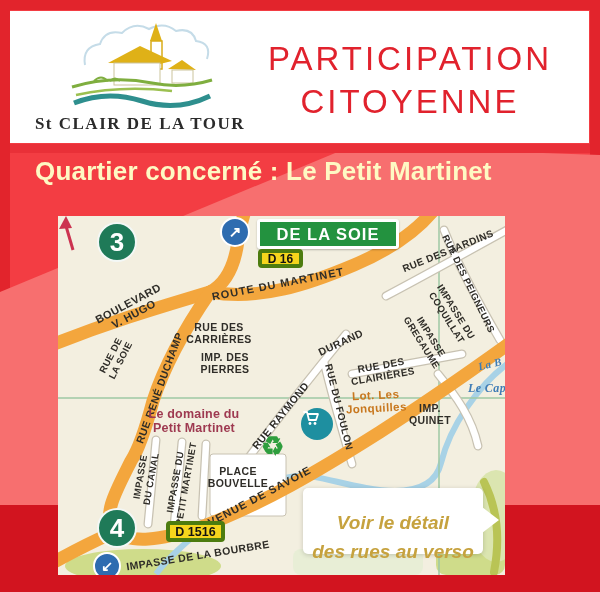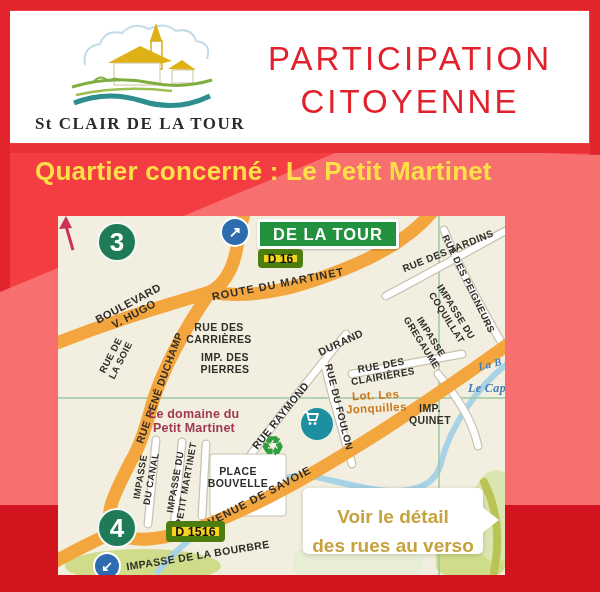--- a/index.html
+++ b/index.html
@@ -16,21 +16,21 @@
 
   
   #header-box{left:10px;top:11px;width:579px;height:132px;background:#ffffff;}
   #logo-art{left:50px;top:6px;width:170px;height:100px;}
   #logo-name{left:15px;top:103px;width:230px;text-align:center;color:#2b2b2b;
              font-family:"Liberation Serif",serif;font-size:17px;font-weight:600;letter-spacing:1.5px;}
   #main-title{left:230px;top:26px;width:340px;text-align:center;color:#e1222d;
               font-weight:400;font-size:33px;letter-spacing:3px;line-height:43px;}
 
   
-  #subtitle{left:35px;top:156px;width:540px;color:#fde047;font-weight:700;font-size:26px;letter-spacing:.2px;}
+  #subtitle{left:35px;top:156px;width:540px;color:#fef9c3;font-weight:700;font-size:26px;letter-spacing:.2px;}
 
   
   #map{left:58px;top:216px;width:447px;height:359px;background:#f3efe0;overflow:hidden;}
   #map svg{position:absolute;left:0;top:0;}
 
   .lbl{position:absolute;white-space:nowrap;text-align:center;color:#2f2d28;
        font-weight:700;font-size:9.5px;letter-spacing:.4px;line-height:1.13;
        transform-origin:center;}
   .lbl span{display:block;}
   .maroon{color:#9e3950;font-weight:700;font-size:12.5px;letter-spacing:.2px;}
@@ -46,32 +46,32 @@
       color:#fff;font-weight:800;display:flex;align-items:center;justify-content:center;box-sizing:border-box;}
   #marker-arrow-up{left:162px;top:1px;width:30px;height:30px;font-size:15px;}
   #marker-arrow-down{left:35px;top:336px;width:28px;height:28px;font-size:14px;}
   #marker-3{left:39px;top:6px;}
   #marker-4{left:39px;top:292px;}
 
   .sign-green{position:absolute;left:199px;top:3px;width:142px;height:30px;background:#23923f;
       border:3px solid #fff;border-radius:3px;color:#fff;font-weight:800;font-size:16.5px;
       letter-spacing:1px;display:flex;align-items:center;justify-content:center;
       box-sizing:border-box;box-shadow:0 1px 2px rgba(0,0,0,.25);}
-  .sign-yellow{position:absolute;background:#f6d51c;border:6px solid #4d7c0f;border-radius:4px;
+  .sign-yellow{position:absolute;background:#f6d51c;border:4px solid #4d7c0f;border-radius:4px;
       color:#111;font-weight:800;display:flex;align-items:center;justify-content:center;box-sizing:border-box;}
   #sign-d16{left:200px;top:33px;width:45px;height:19px;font-size:12px;}
   #sign-d1516{left:84px;top:305px;width:59px;height:21px;font-size:12.5px;margin-left:24px;}
 
   #recycle-icon{position:absolute;left:203px;top:215px;font-size:26px;color:#2f9e3e;font-weight:700;}
   #cart-circle{position:absolute;left:243px;top:192px;width:32px;height:32px;border-radius:50%;
       background:#1e8fa0;display:flex;align-items:center;justify-content:center;}
 
   #bubble{position:absolute;left:245px;top:272px;width:180px;height:66px;background:#fff;
       border-radius:5px;box-shadow:0 1px 5px rgba(0,0,0,.18);text-align:center;
-      color:#c6a23e;font-weight:700;font-size:19px;line-height:29px;padding-top:14px;
+      color:#c6a23e;font-weight:700;font-style:italic;font-size:19px;line-height:29px;padding-top:20px;
       box-sizing:border-box;}
   #bubble:after{content:"";position:absolute;right:-16px;top:19px;width:0;height:0;
       border-left:17px solid #fff;border-top:13px solid transparent;border-bottom:13px solid transparent;}
 
   #red-arrow{position:absolute;left:340px;top:164px;width:22px;height:36px;}
 </style>
 </head>
 <body>
 
 <div class="abs" id="bg-bright"></div>
@@ -234,21 +234,21 @@
       <span>AVENUE DE SAVOIE</span>
     </div>
   <div class="lbl" style="left:140px;top:340px;transform:translate(-50%,-50%) rotate(-9deg);font-size:10.5px">
       <span>IMPASSE DE LA BOURBRE</span>
     </div>
 
   <div class="circle-green" id="marker-3">3</div>
   <div class="circle-green" id="marker-4">4</div>
   <div class="circle-blue" id="marker-arrow-up">↗</div>
   <div class="circle-blue" id="marker-arrow-down">↙</div>
-  <div class="sign-green">DE LA TOUR</div>
+  <div class="sign-green">DE LA SOIE</div>
   <div class="sign-yellow" id="sign-d16">D 16</div>
   <div class="sign-yellow" id="sign-d1516">D 1516</div>
 
   <div id="recycle-icon">♻</div>
   <div id="cart-circle">
     <svg width="20" height="20" viewBox="0 0 20 20">
       <path d="M3,4 L6,4 L8,12 L15,12 L17,6 L7,6" fill="none" stroke="#ffffff" stroke-width="1.8" stroke-linecap="round" stroke-linejoin="round"></path>
       <circle cx="9" cy="15.5" r="1.4" fill="#ffffff"></circle>
       <circle cx="14" cy="15.5" r="1.4" fill="#ffffff"></circle>
     </svg>

